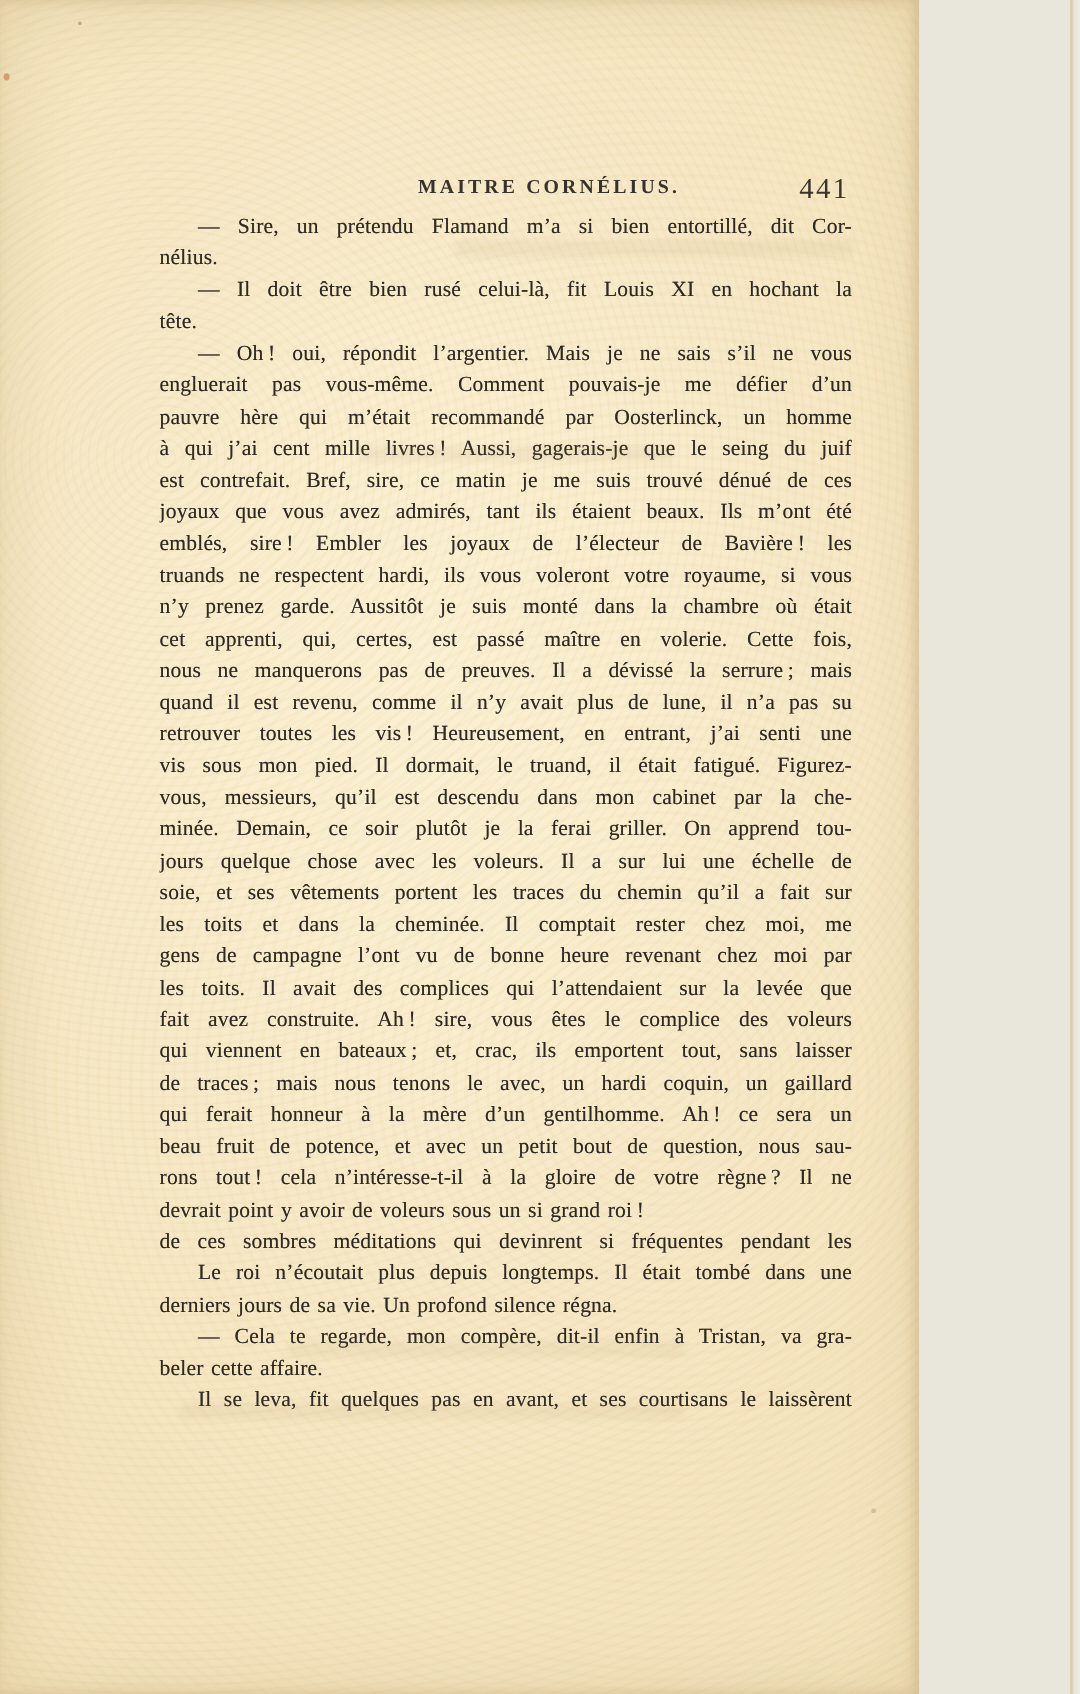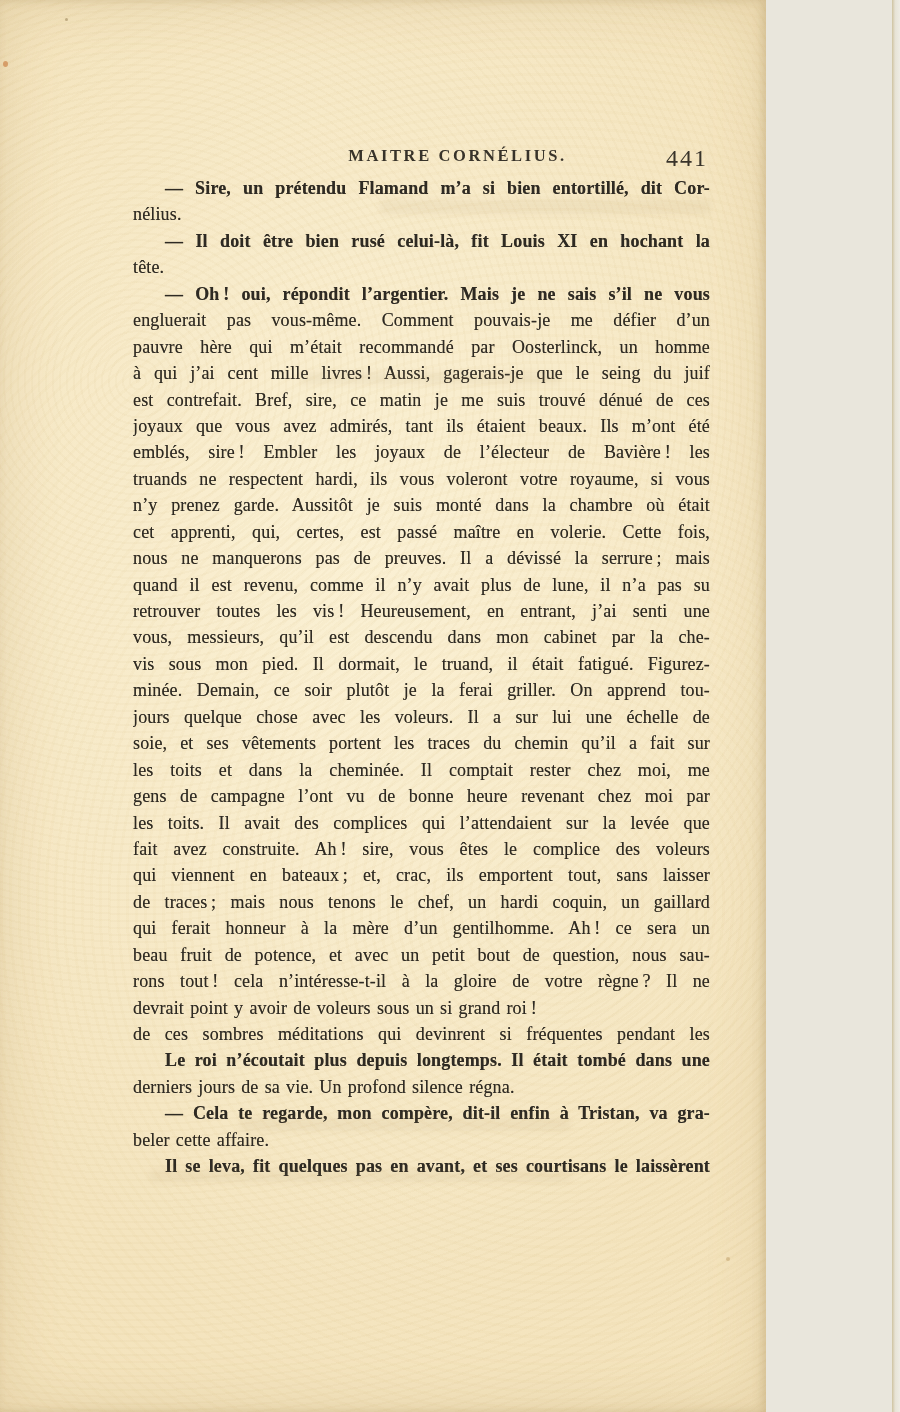--- a/index.html
+++ b/index.html
@@ -71,21 +71,21 @@
     letter-spacing: 0.15px;
   }
   .line {
     height: 26.45px;
     line-height: 26.45px;
     text-align: justify;
     text-align-last: justify;
     overflow: hidden;
     white-space: normal;
   }
-  .line.indent { text-indent: 32px; font-weight: bold; }
+  .line.indent { text-indent: 32px; }
   .line.end { text-align-last: left; }
   .speck {
     position: absolute;
     border-radius: 50%;
     pointer-events: none;
   }
   .speck.s1 { left: 3px;  top: 61px;  width: 5px; height: 6px; background: rgba(196,110,48,0.55); }
   .speck.s2 { left: 65px; top: 18px;  width: 3px; height: 3px; background: rgba(120,95,50,0.4); }
   .speck.s3 { left: 726px; top: 1257px; width: 4px; height: 4px; background: rgba(170,130,70,0.35); }
   .bleed {
@@ -120,31 +120,31 @@
       <div class="line">à qui j’ai cent mille livres ! Aussi, gagerais-je que le seing du juif</div>
       <div class="line">est contrefait. Bref, sire, ce matin je me suis trouvé dénué de ces</div>
       <div class="line">joyaux que vous avez admirés, tant ils étaient beaux. Ils m’ont été</div>
       <div class="line">emblés, sire ! Embler les joyaux de l’électeur de Bavière ! les</div>
       <div class="line">truands ne respectent hardi, ils vous voleront votre royaume, si vous</div>
       <div class="line">n’y prenez garde. Aussitôt je suis monté dans la chambre où était</div>
       <div class="line">cet apprenti, qui, certes, est passé maître en volerie. Cette fois,</div>
       <div class="line">nous ne manquerons pas de preuves. Il a dévissé la serrure ; mais</div>
       <div class="line">quand il est revenu, comme il n’y avait plus de lune, il n’a pas su</div>
       <div class="line">retrouver toutes les vis ! Heureusement, en entrant, j’ai senti une</div>
+      <div class="line">vis sous mon pied. Il dormait, le truand, il était fatigué. Figurez-</div>
       <div class="line">vous, messieurs, qu’il est descendu dans mon cabinet par la che-</div>
-      <div class="line">vis sous mon pied. Il dormait, le truand, il était fatigué. Figurez-</div>
       <div class="line">minée. Demain, ce soir plutôt je la ferai griller. On apprend tou-</div>
       <div class="line">jours quelque chose avec les voleurs. Il a sur lui une échelle de</div>
       <div class="line">soie, et ses vêtements portent les traces du chemin qu’il a fait sur</div>
       <div class="line">les toits et dans la cheminée. Il comptait rester chez moi, me</div>
       <div class="line">gens de campagne l’ont vu de bonne heure revenant chez moi par</div>
       <div class="line">les toits. Il avait des complices qui l’attendaient sur la levée que</div>
       <div class="line">fait avez construite. Ah ! sire, vous êtes le complice des voleurs</div>
       <div class="line">qui viennent en bateaux ; et, crac, ils emportent tout, sans laisser</div>
-      <div class="line">de traces ; mais nous tenons le chef, un hardi coquin, un gaillard</div>
+      <div class="line">de traces ; mais nous tenons le avec, un hardi coquin, un gaillard</div>
       <div class="line">qui ferait honneur à la mère d’un gentilhomme. Ah ! ce sera un</div>
       <div class="line">beau fruit de potence, et avec un petit bout de question, nous sau-</div>
       <div class="line">rons tout ! cela n’intéresse-t-il à la gloire de votre règne ? Il ne</div>
       <div class="line end">devrait point y avoir de voleurs sous un si grand roi !</div>
       <div class="line">de ces sombres méditations qui devinrent si fréquentes pendant les</div>
       <div class="line indent">Le roi n’écoutait plus depuis longtemps. Il était tombé dans une</div>
       <div class="line end">derniers jours de sa vie. Un profond silence régna.</div>
       <div class="line indent">— Cela te regarde, mon compère, dit-il enfin à Tristan, va gra-</div>
       <div class="line end">beler cette affaire.</div>
       <div class="line indent">Il se leva, fit quelques pas en avant, et ses courtisans le laissèrent</div>

